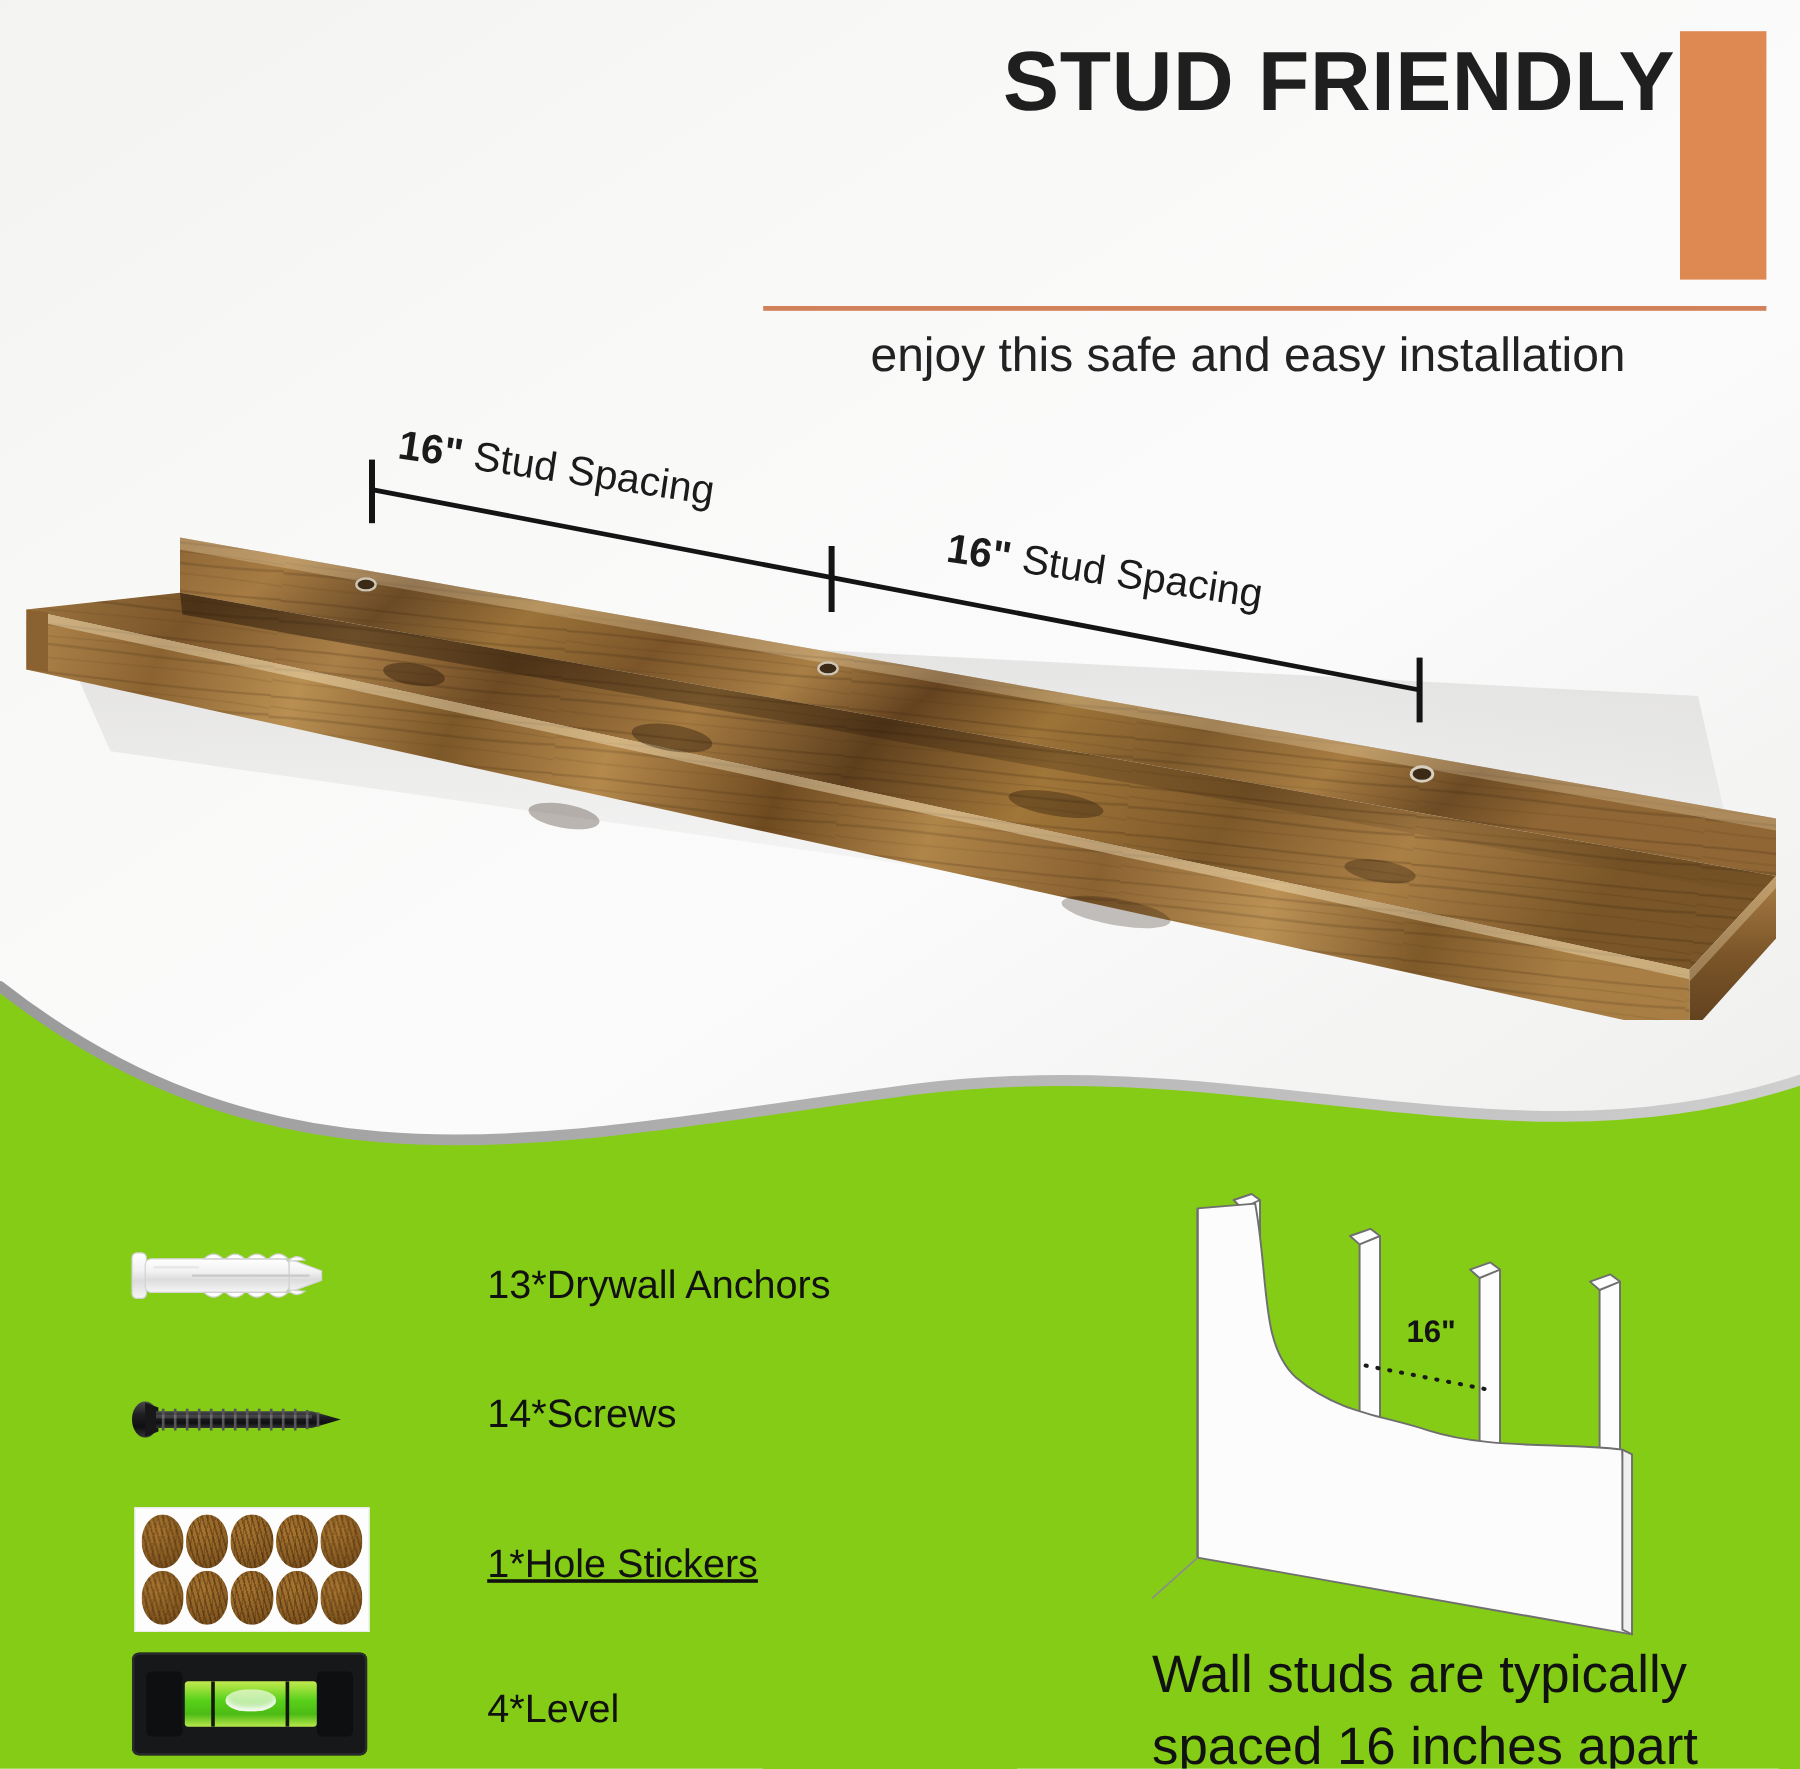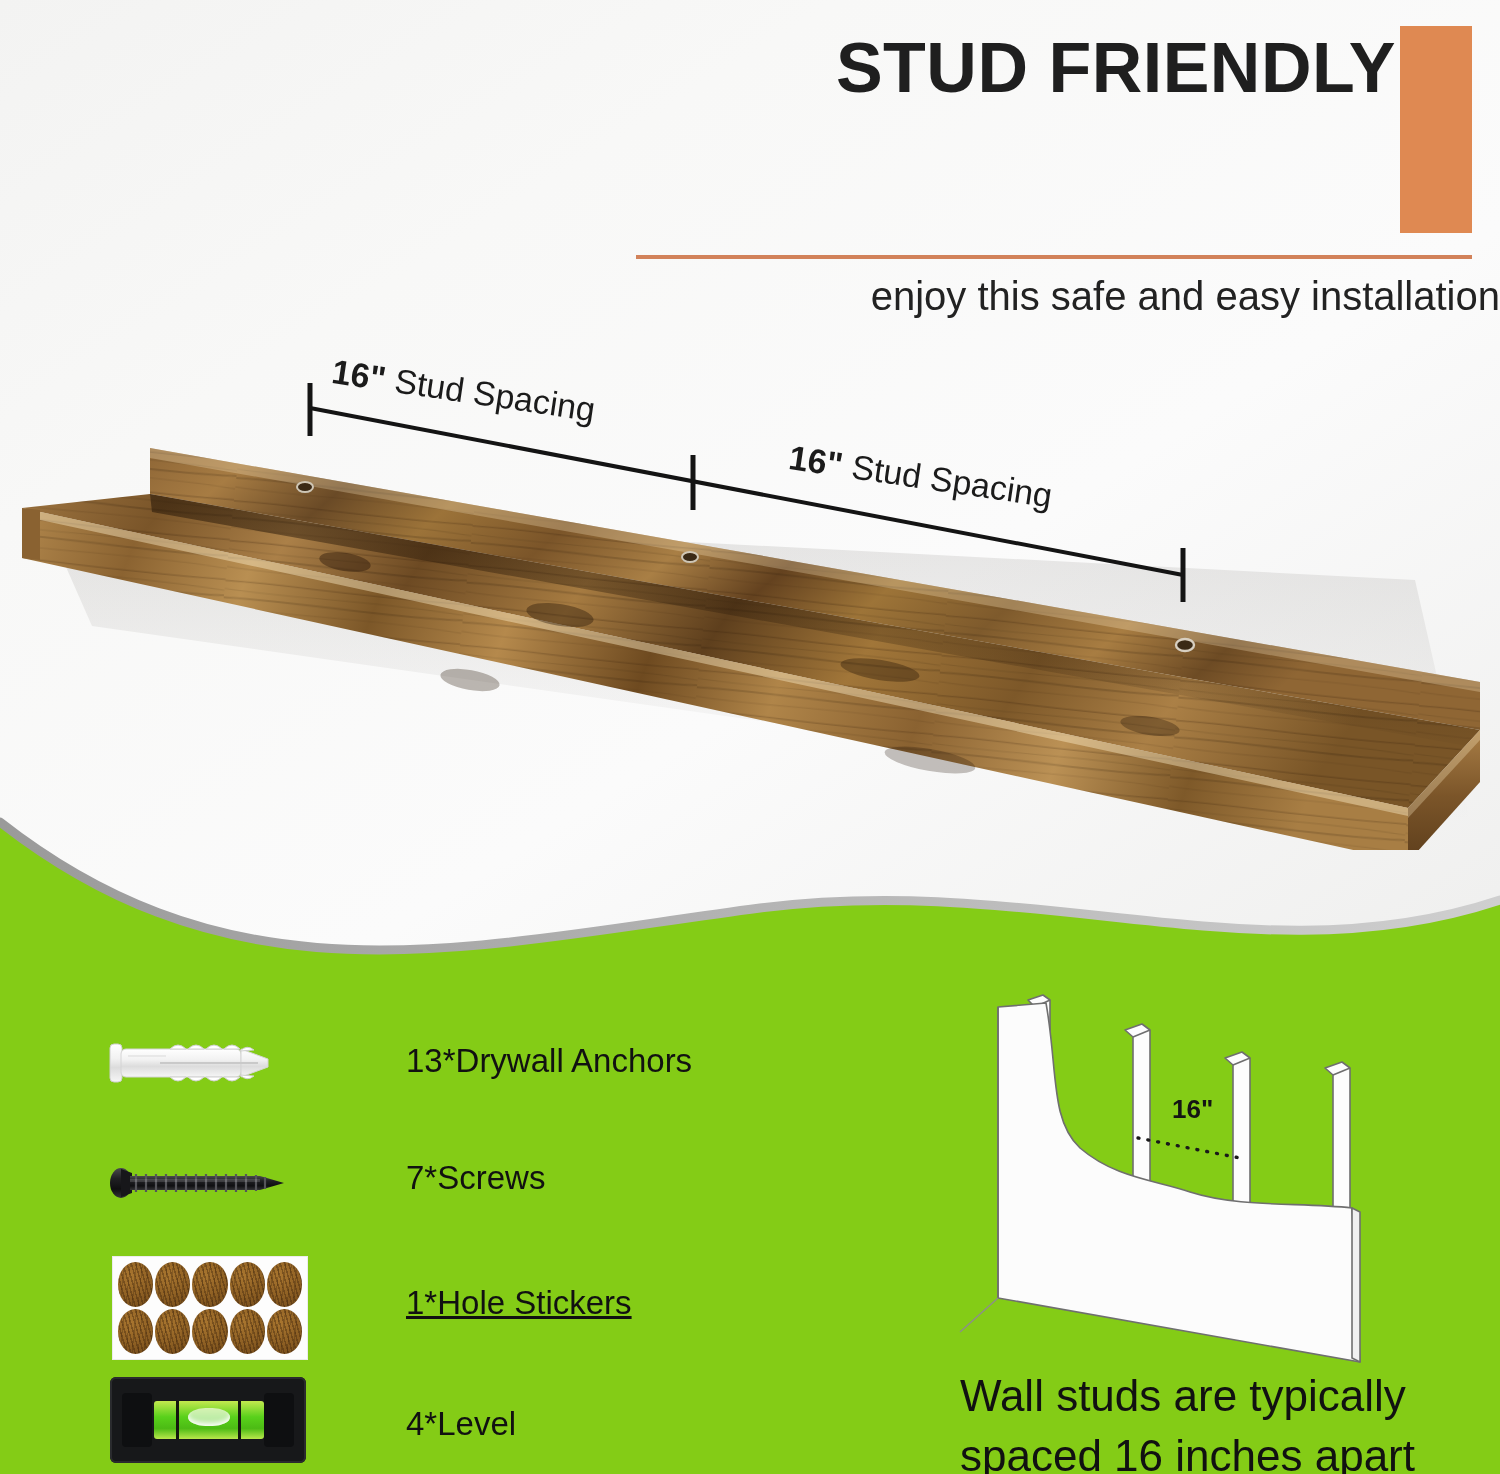--- a/index.html
+++ b/index.html
@@ -29,21 +29,21 @@
   .accent-bar{
     position:absolute;left:1400px;top:26px;width:72px;height:207px;
     background:#df8952;
   }
   .hrule{
     position:absolute;left:636px;top:255px;width:836px;height:4px;
     background:#d2825a;
   }
   .subhead{
     position:absolute;right:28px;top:274px;width:920px;
-    text-align:right;
+    text-align:center;
     font-size:40px;
     color:#222;
     letter-spacing:0px;
   }
 
   
   .dim-svg{position:absolute;left:0;top:0;width:1500px;height:1010px;pointer-events:none;}
   .dimlabel{
     position:absolute;
     font-size:34px;
@@ -59,21 +59,21 @@
   .shelf-wrap{position:absolute;left:0px;top:430px;width:1500px;height:420px;}
 
   
   .acc-list{position:absolute;left:100px;top:1008px;width:640px;}
   .acc-row{position:relative;height:119px;}
   .acc-art{position:absolute;left:0;top:0;width:240px;height:110px;}
   .acc-label{
     position:absolute;left:306px;
     font-size:33px;color:#111;white-space:nowrap;
   }
-  .r0 .acc-label{top:34px;}
+  .r0 .acc-label{top:44px;}
   .r1 .acc-label{top:32px;}
   .r2 .acc-label{top:38px;text-decoration:underline;}
   .r3 .acc-label{top:40px;}
 
   
   .anchor-art{position:absolute;left:8px;top:24px;width:168px;height:62px;}
   
   .screw-art{position:absolute;left:8px;top:30px;width:180px;height:52px;}
   
   .stk-sheet{
@@ -347,21 +347,21 @@
               <path d="M108,17 L108,35"></path>
             <path d="M118,17 L118,35"></path>
               <path d="M128,17 L128,35"></path>
               <path d="M138,17 L138,35"></path>
             <path d="M148,18 L148,34"></path>
               <path d="M157,20 L157,32"></path>
           </g>
           <rect x="22" y="22" width="130" height="3" fill="rgba(255,255,255,0.14)"></rect>
         </svg>
       </div>
-      <div class="acc-label">7*Screws</div>
+      <div class="acc-label">14*Screws</div>
     </div>
 
     <div class="acc-row r2">
       <div class="acc-art">
         <div class="stk-sheet">
           <div class="stk"></div>
           <div class="stk"></div>
           <div class="stk"></div>
           <div class="stk"></div>
           <div class="stk"></div>

